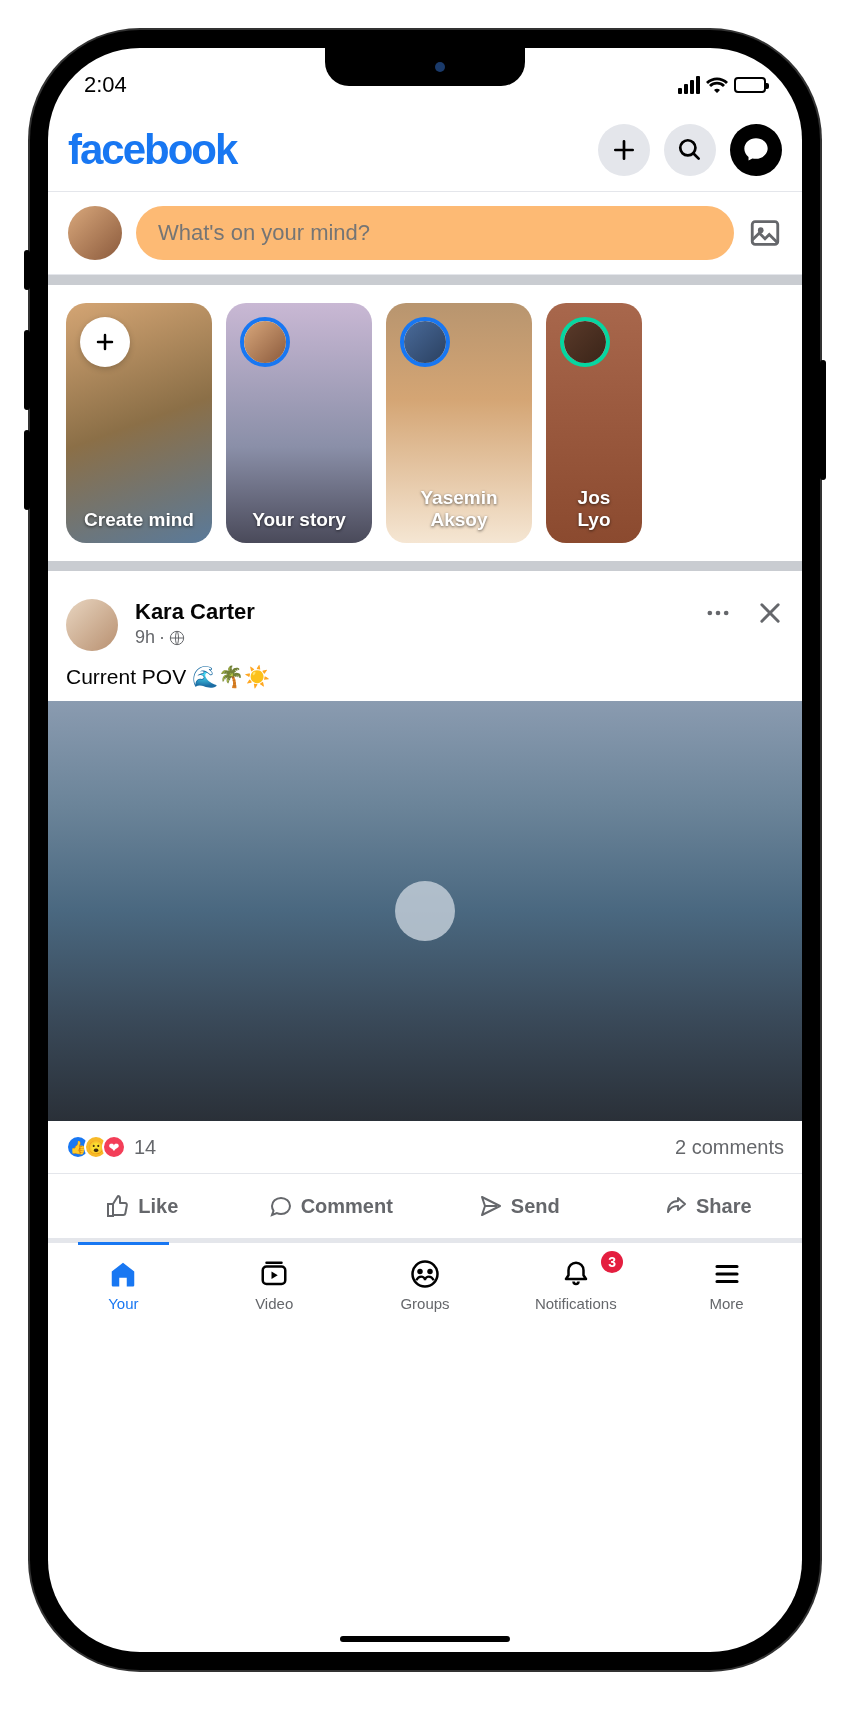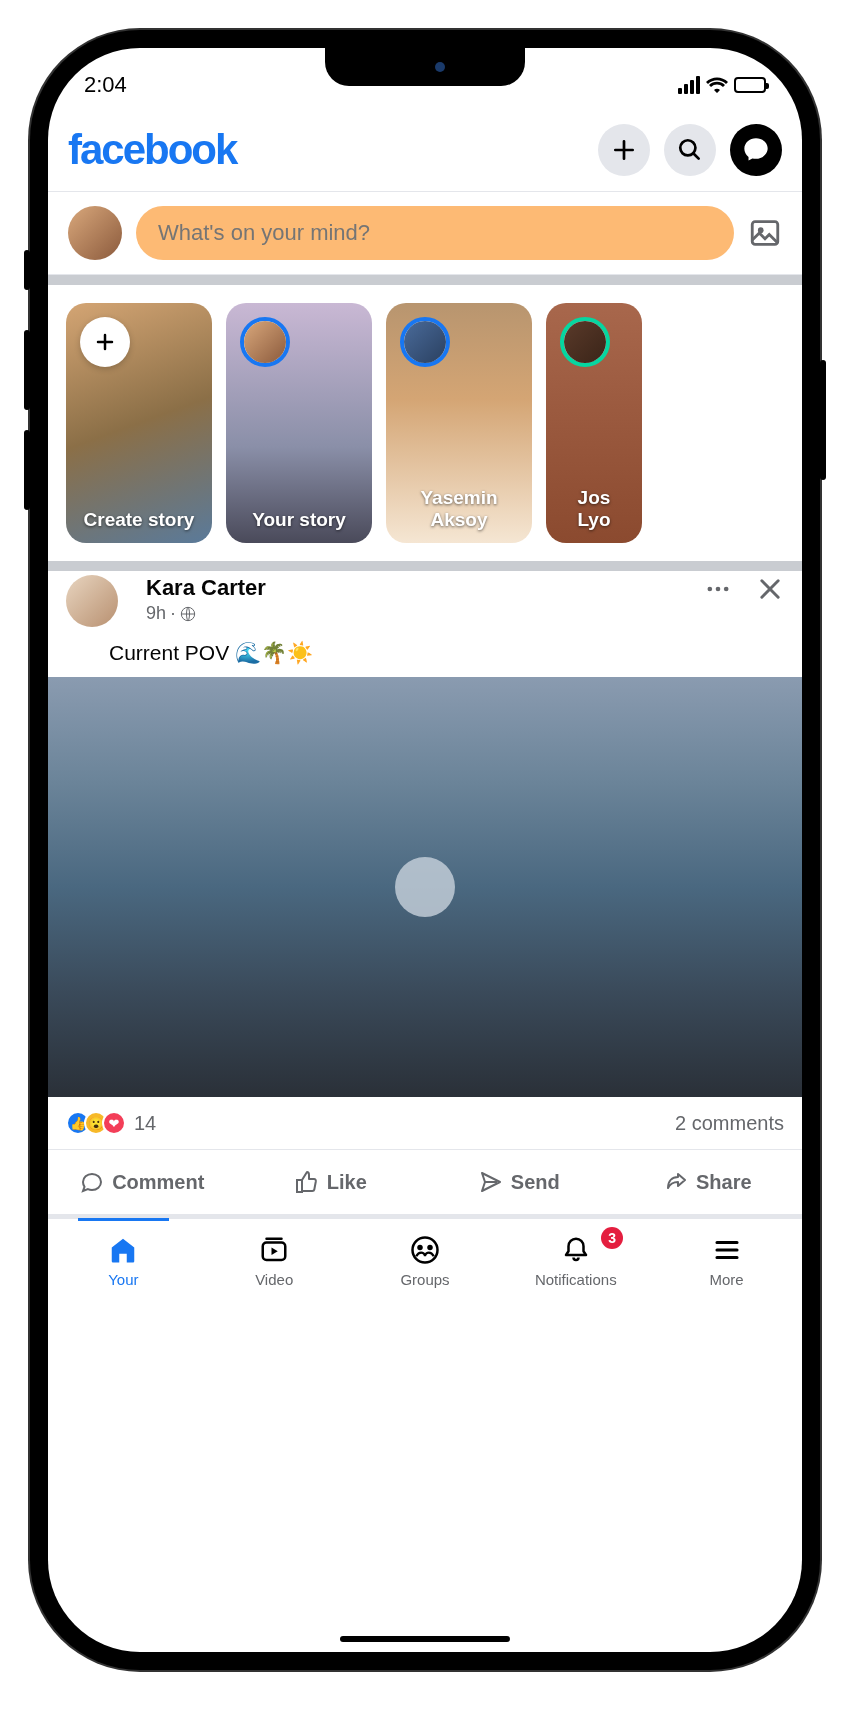--- a/index.html
+++ b/index.html
@@ -43,27 +43,27 @@
   .story-bg3 { background:linear-gradient(180deg,#b8956f 0%,#d4a574 40%,#f5e6d3 100%); }
   .story-bg4 { background:linear-gradient(180deg,#a8674c 0%,#8b4a2f 100%); }
   .story-badge { position:absolute; top:14px; left:14px; width:50px; height:50px; border-radius:50%; display:flex; align-items:center; justify-content:center; }
   .story-badge.plus { background:#fff; box-shadow:0 2px 6px rgba(0,0,0,0.2); }
   .story-badge.ring { background:#fff; border:4px solid #1877f2; box-sizing:border-box; }
   .story-badge.ring-green { background:#fff; border:4px solid #06d6a0; }
   .story-badge-inner { width:100%; height:100%; border-radius:50%; }
   .story-label { text-shadow:0 1px 3px rgba(0,0,0,0.6); line-height:1.15; padding:0 16px; }
 
   .post { background:#fff; }
-  .post-header { display:flex; align-items:flex-start; padding:4px 18px 10px; gap:28px; }
+  .post-header { display:flex; align-items:flex-start; padding:28px 18px 10px; gap:17px; }
   .post-av { width:52px; height:52px; border-radius:50%; background:linear-gradient(135deg,#e8d5c0,#b89070); flex-shrink:0; }
   .post-meta { flex:1; }
   .post-author { font-size:22px; font-weight:700; color:#050505; }
   .post-time { font-size:18px; color:#65676b; display:flex; align-items:center; gap:4px; margin-top:2px; }
   .post-actions-top { display:flex; gap:24px; color:#65676b; }
-  .post-caption { padding:4px 18px 12px; font-size:21px; color:#050505;margin-left:43px; }
+  .post-caption { padding:4px 18px 12px; font-size:21px; color:#050505; }
   .post-media { width:100%; height:420px; background:linear-gradient(180deg,#8a9bb0 0%,#6b8499 25%,#4a6880 50%,#3a4a5a 75%,#2a3038 100%); position:relative; }
   .post-media-overlay { position:absolute; top:50%; left:50%; transform:translate(-50%,-50%); width:60px; height:60px; border-radius:50%; background:rgba(200,210,220,0.8); }
   .post-reactions { display:flex; align-items:center; padding:14px 18px; font-size:20px; color:#65676b; }
   .react-cluster { display:flex; align-items:center; margin-right:8px; }
   .react-icon { width:24px; height:24px; border-radius:50%; border:2px solid #fff; margin-left:-6px; display:flex; align-items:center; justify-content:center; font-size:13px; color:#fff; }
   .react-icon:first-child { margin-left:0; }
   .ri-like{background:#1877f2} .ri-wow{background:#f7b928} .ri-love{background:#f33e58}
   .comments-count { margin-left:auto; font-size:20px; }
   .post-action-row { display:flex; border-top:1px solid #e4e6eb; padding:8px 0; }
   .post-act { flex:1; display:flex; align-items:center; justify-content:center; gap:8px; height:48px; color:#65676b; font-weight:600; font-size:20px; }
@@ -141,21 +141,21 @@
 
     <div class="divider-thick"></div>
 
     <div class="stories">
       <div class="story story-bg1">
         <div class="story-badge plus">
           <svg width="24" height="24" viewBox="0 0 24 24">
               <path d="M12 5v14M5 12h14" stroke="#000" stroke-width="2.5" stroke-linecap="round"></path>
             </svg>
         </div>
-        <span class="story-label">Create story</span>
+        <span class="story-label">Create mind</span>
       </div>
       <div class="story story-bg2">
         <div class="story-badge ring">
             <div class="story-badge-inner" style="background:linear-gradient(135deg,#d9a87c,#8b5a3c)"></div>
           </div>
         <span class="story-label">Your story</span>
       </div>
       <div class="story story-bg3">
         <div class="story-badge ring">
             <div class="story-badge-inner" style="background:linear-gradient(135deg,#4a6b9a,#2a4060)"></div>
@@ -207,30 +207,30 @@
           <span class="react-icon ri-like">👍</span>
           <span class="react-icon ri-wow">😮</span>
           <span class="react-icon ri-love">❤</span>
         </div>
         <span>14</span>
         <span class="comments-count">2 comments</span>
       </div>
       <div class="post-action-row">
         <div class="post-act">
           <svg width="24" height="24" viewBox="0 0 24 24">
-              <path d="M21 12c0 4.4-4 8-9 8-1.5 0-2.9-.3-4.1-.9L3 21l1.5-4.2C3.6 15.4 3 13.8 3 12c0-4.4 4-8 9-8s9 3.6 9 8z" stroke="#65676b" stroke-width="2" fill="none"></path>
-            </svg>
-          <span>Comment</span>
-        </div>
-        <div class="post-act">
-          <svg width="24" height="24" viewBox="0 0 24 24">
               <path d="M7 22V10m0 0l5-8c1 0 2 1 2 3v4h5c1.5 0 2 1 1.8 2.5l-1.5 8c-.2 1-1 1.5-2 1.5H7" stroke="#65676b" stroke-width="2" fill="none" stroke-linejoin="round"></path>
               <path d="M2 10h5v12H2z" stroke="#65676b" stroke-width="2" fill="none"></path>
             </svg>
           <span>Like</span>
+        </div>
+        <div class="post-act">
+          <svg width="24" height="24" viewBox="0 0 24 24">
+              <path d="M21 12c0 4.4-4 8-9 8-1.5 0-2.9-.3-4.1-.9L3 21l1.5-4.2C3.6 15.4 3 13.8 3 12c0-4.4 4-8 9-8s9 3.6 9 8z" stroke="#65676b" stroke-width="2" fill="none"></path>
+            </svg>
+          <span>Comment</span>
         </div>
         <div class="post-act">
           <svg width="24" height="24" viewBox="0 0 24 24">
               <path d="M3 3l18 9-18 9 3-9-3-9zm3 9h12" stroke="#65676b" stroke-width="2" fill="none" stroke-linejoin="round"></path>
             </svg>
           <span>Send</span>
         </div>
         <div class="post-act">
           <svg width="24" height="24" viewBox="0 0 24 24">
               <path d="M14 4l7 6-7 6v-4c-5 0-8 2-10 6 0-7 4-11 10-11V4z" stroke="#65676b" stroke-width="2" fill="none" stroke-linejoin="round"></path>

